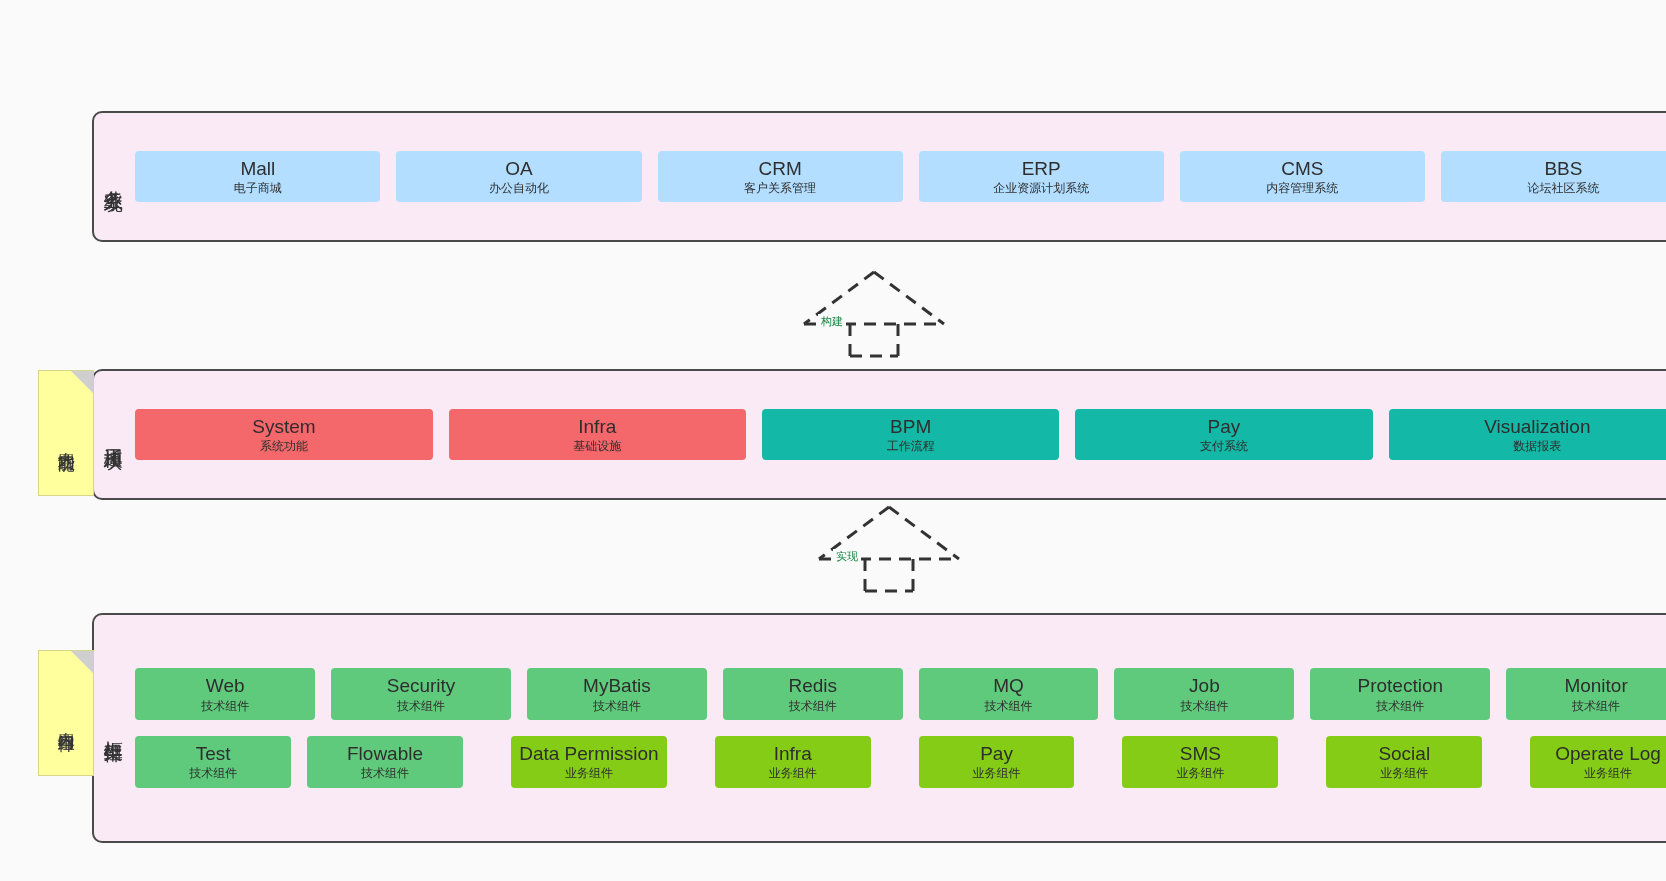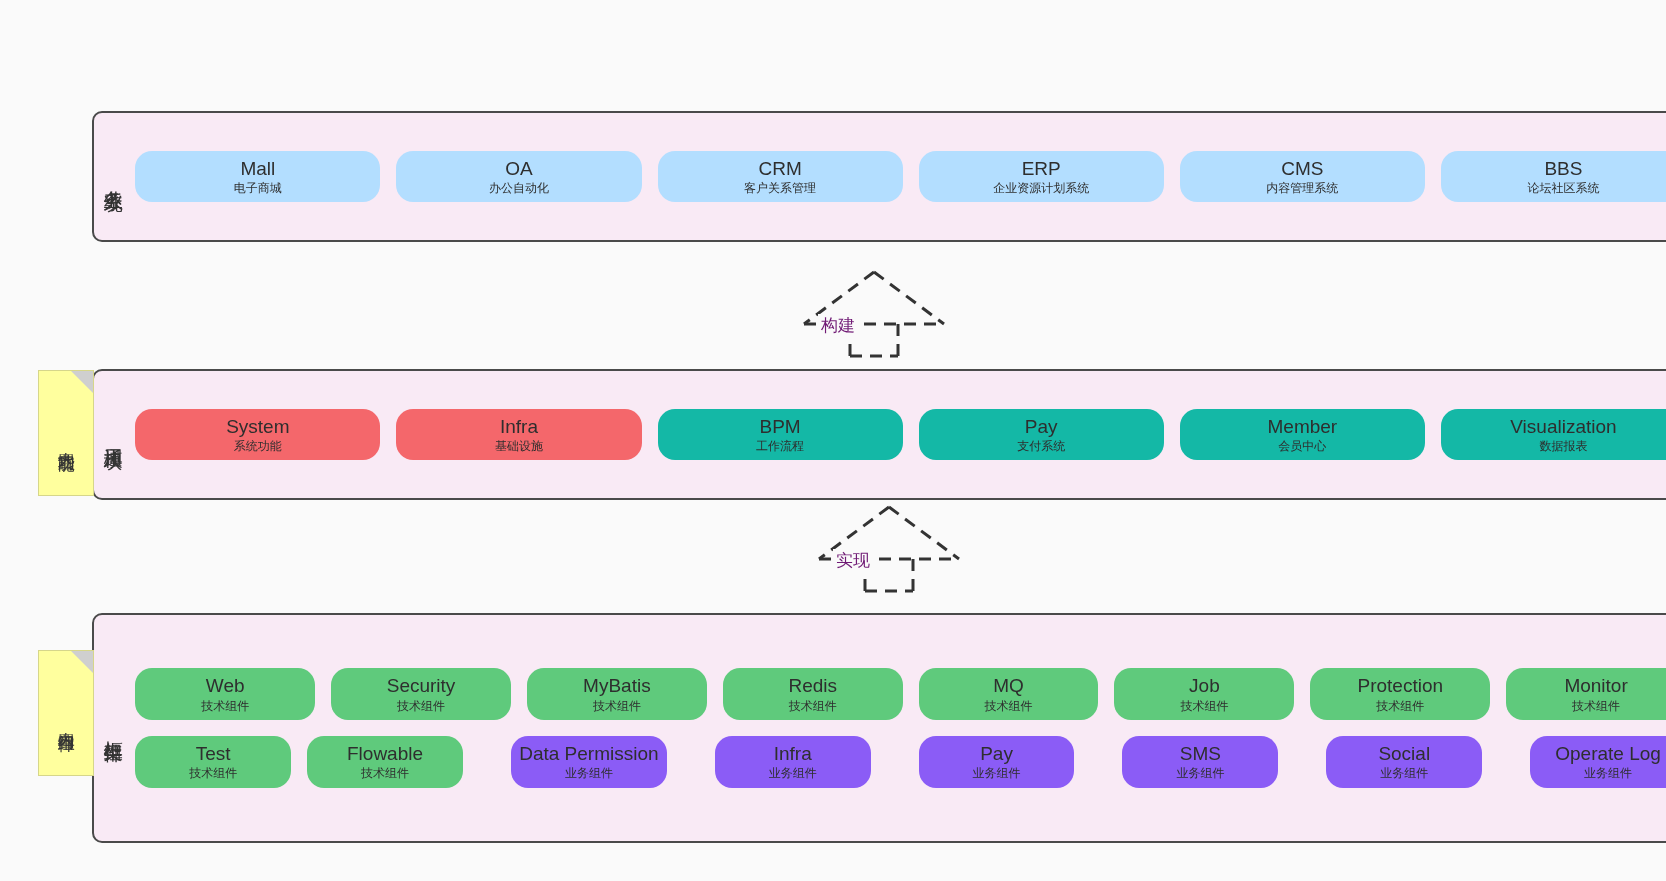--- a/index.html
+++ b/index.html
@@ -66,21 +66,21 @@
   .row {
     display: flex;
     flex-direction: row;
     gap: 16px;
     align-items: stretch;
   }
 
   
   .node {
     flex: 1 1 0;
-    border-radius: 17px;
+    border-radius: 4px;
     display: flex;
     flex-direction: column;
     align-items: center;
     justify-content: center;
     text-align: center;
     box-sizing: border-box;
     padding: 6px 4px;
     line-height: 1.28;
     user-select: none;
   }
@@ -90,21 +90,21 @@
   }
   .node .cn {
     font-size: 12px;
     color: #2e2e2e;
   }
 
   .node.blue        { background: #b3deff; }
   .node.red         { background: #f4676b; }
   .node.pink        { background: #14b8a6; }
   .node.green       { background: #5fca7c; }
-  .node.lightgreen  { background: #8b5cf6; margin-left: 32px; }
+  .node.lightgreen  { background: #84cc16; margin-left: 32px; }
 
   
   .note {
     position: absolute;
     background: #ffff9e;
     border: 1px solid #d6d68a;
     box-sizing: border-box;
     display: flex;
     align-items: center;
     justify-content: center;
@@ -131,22 +131,22 @@
   }
 
   
   .arrow {
     position: absolute;
     z-index: 3;
   }
   .arrow svg { display: block; }
   .arrow-label {
     position: absolute;
-    font-size: 17px;
-    color: #701a75;
+    font-size: 11px;
+    color: #15803d;
     background: #fafafa;
     padding: 0 3px;
     white-space: nowrap;
     user-select: none;
   }
 </style>
 </head>
 <body>
 
 <div id="canvas">
@@ -209,24 +209,20 @@
         </div>
         <div class="node pink">
           <span class="en">BPM</span>
           <span class="cn">工作流程</span>
         </div>
         <div class="node pink">
           <span class="en">Pay</span>
           <span class="cn">支付系统</span>
         </div>
         <div class="node pink">
-          <span class="en">Member</span>
-          <span class="cn">会员中心</span>
-        </div>
-        <div class="node pink">
           <span class="en">Visualization</span>
           <span class="cn">数据报表</span>
         </div>
       </div>
     </div>
   </div>
 
   <div class="note" style="left:38px; top:370px; width:56px; height:126px;">
     <span class="note-fold"></span>
     <span class="note-text">内置功能</span>

